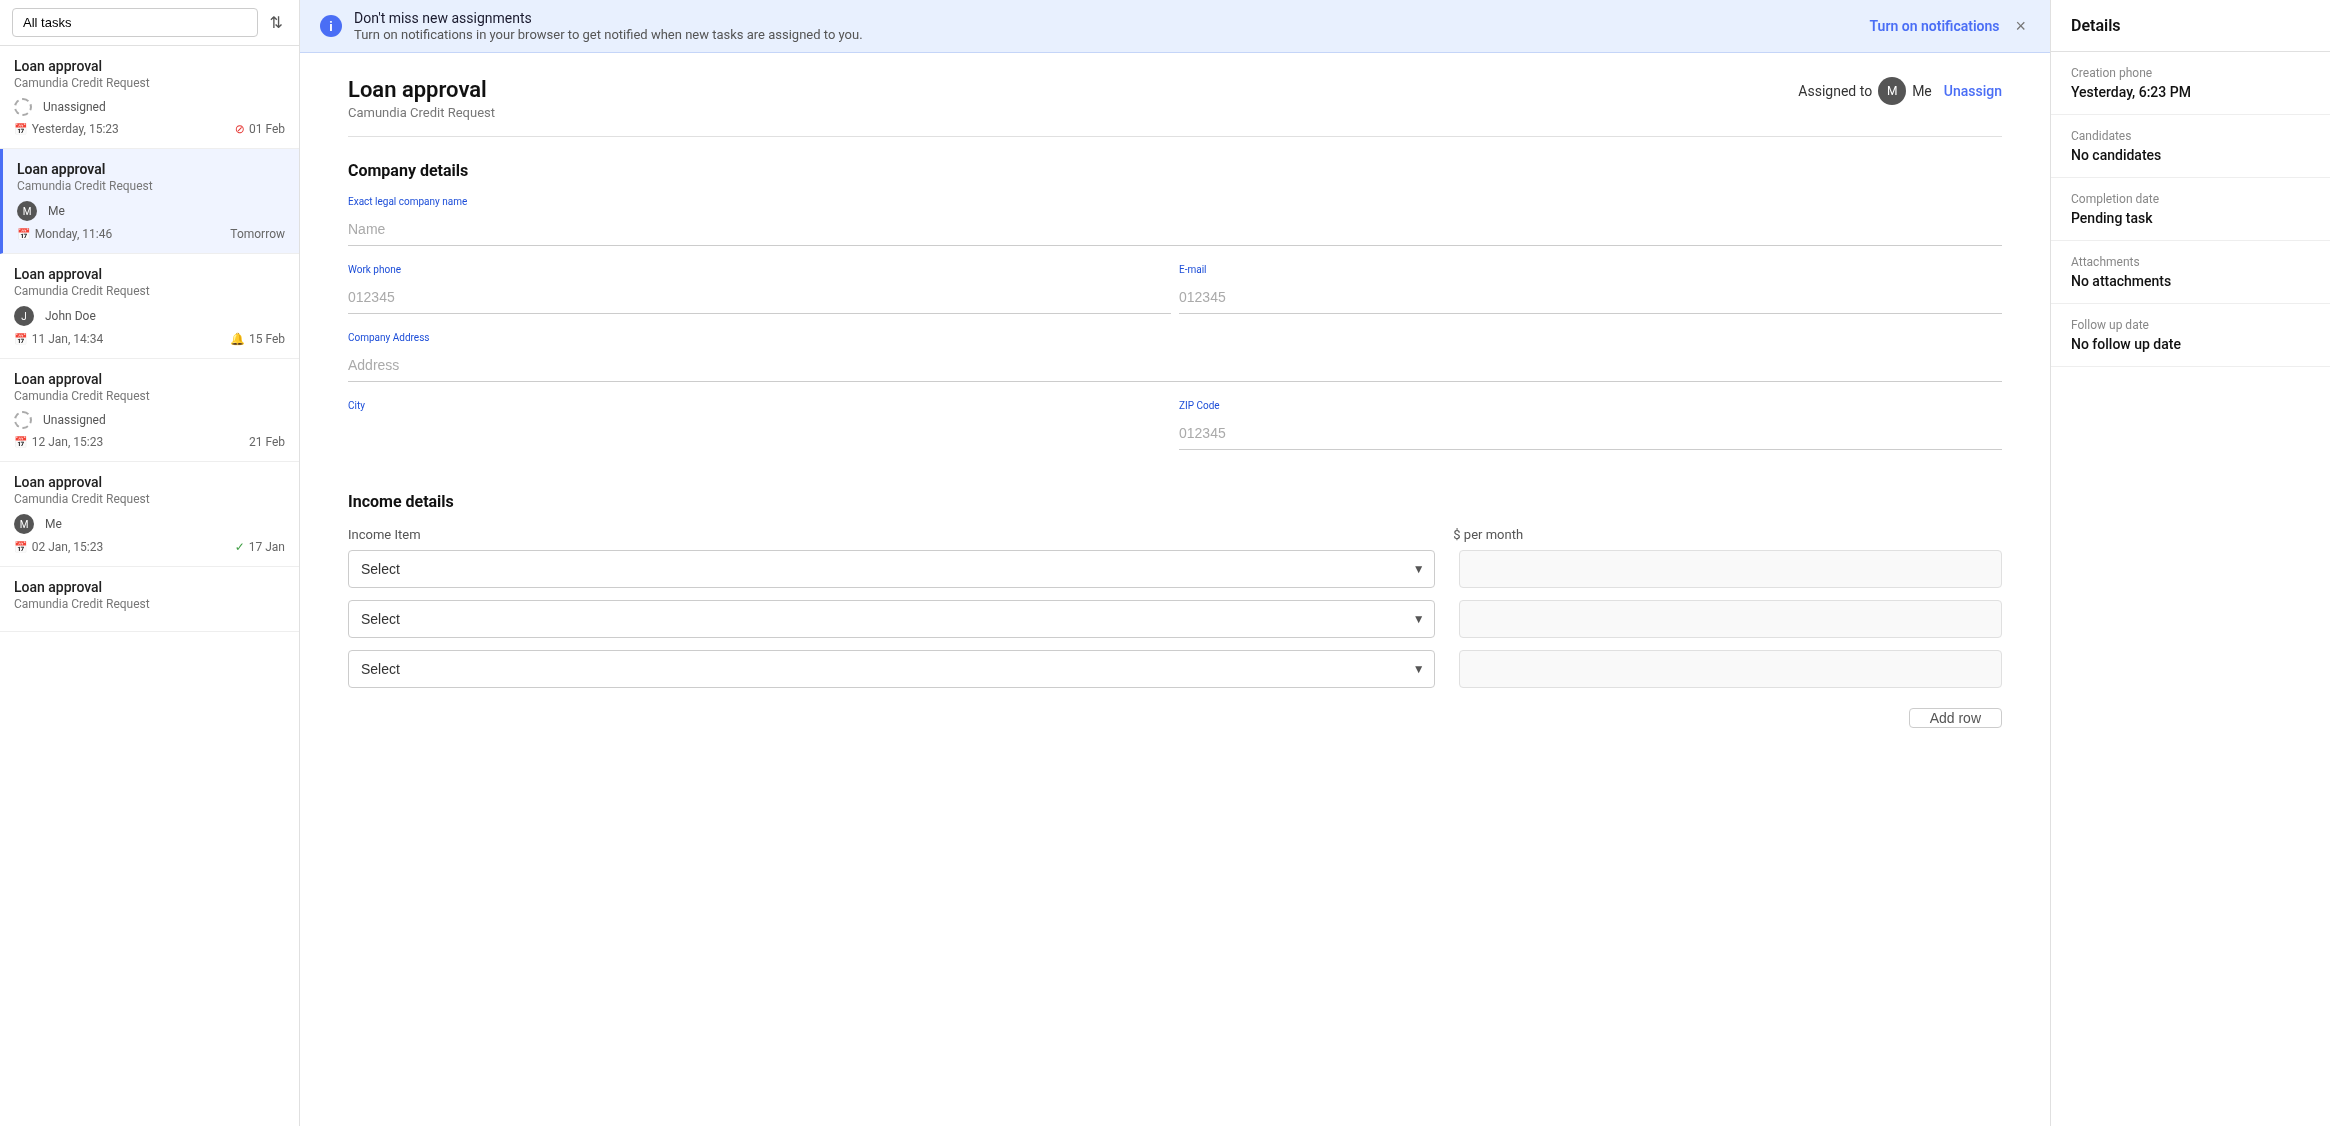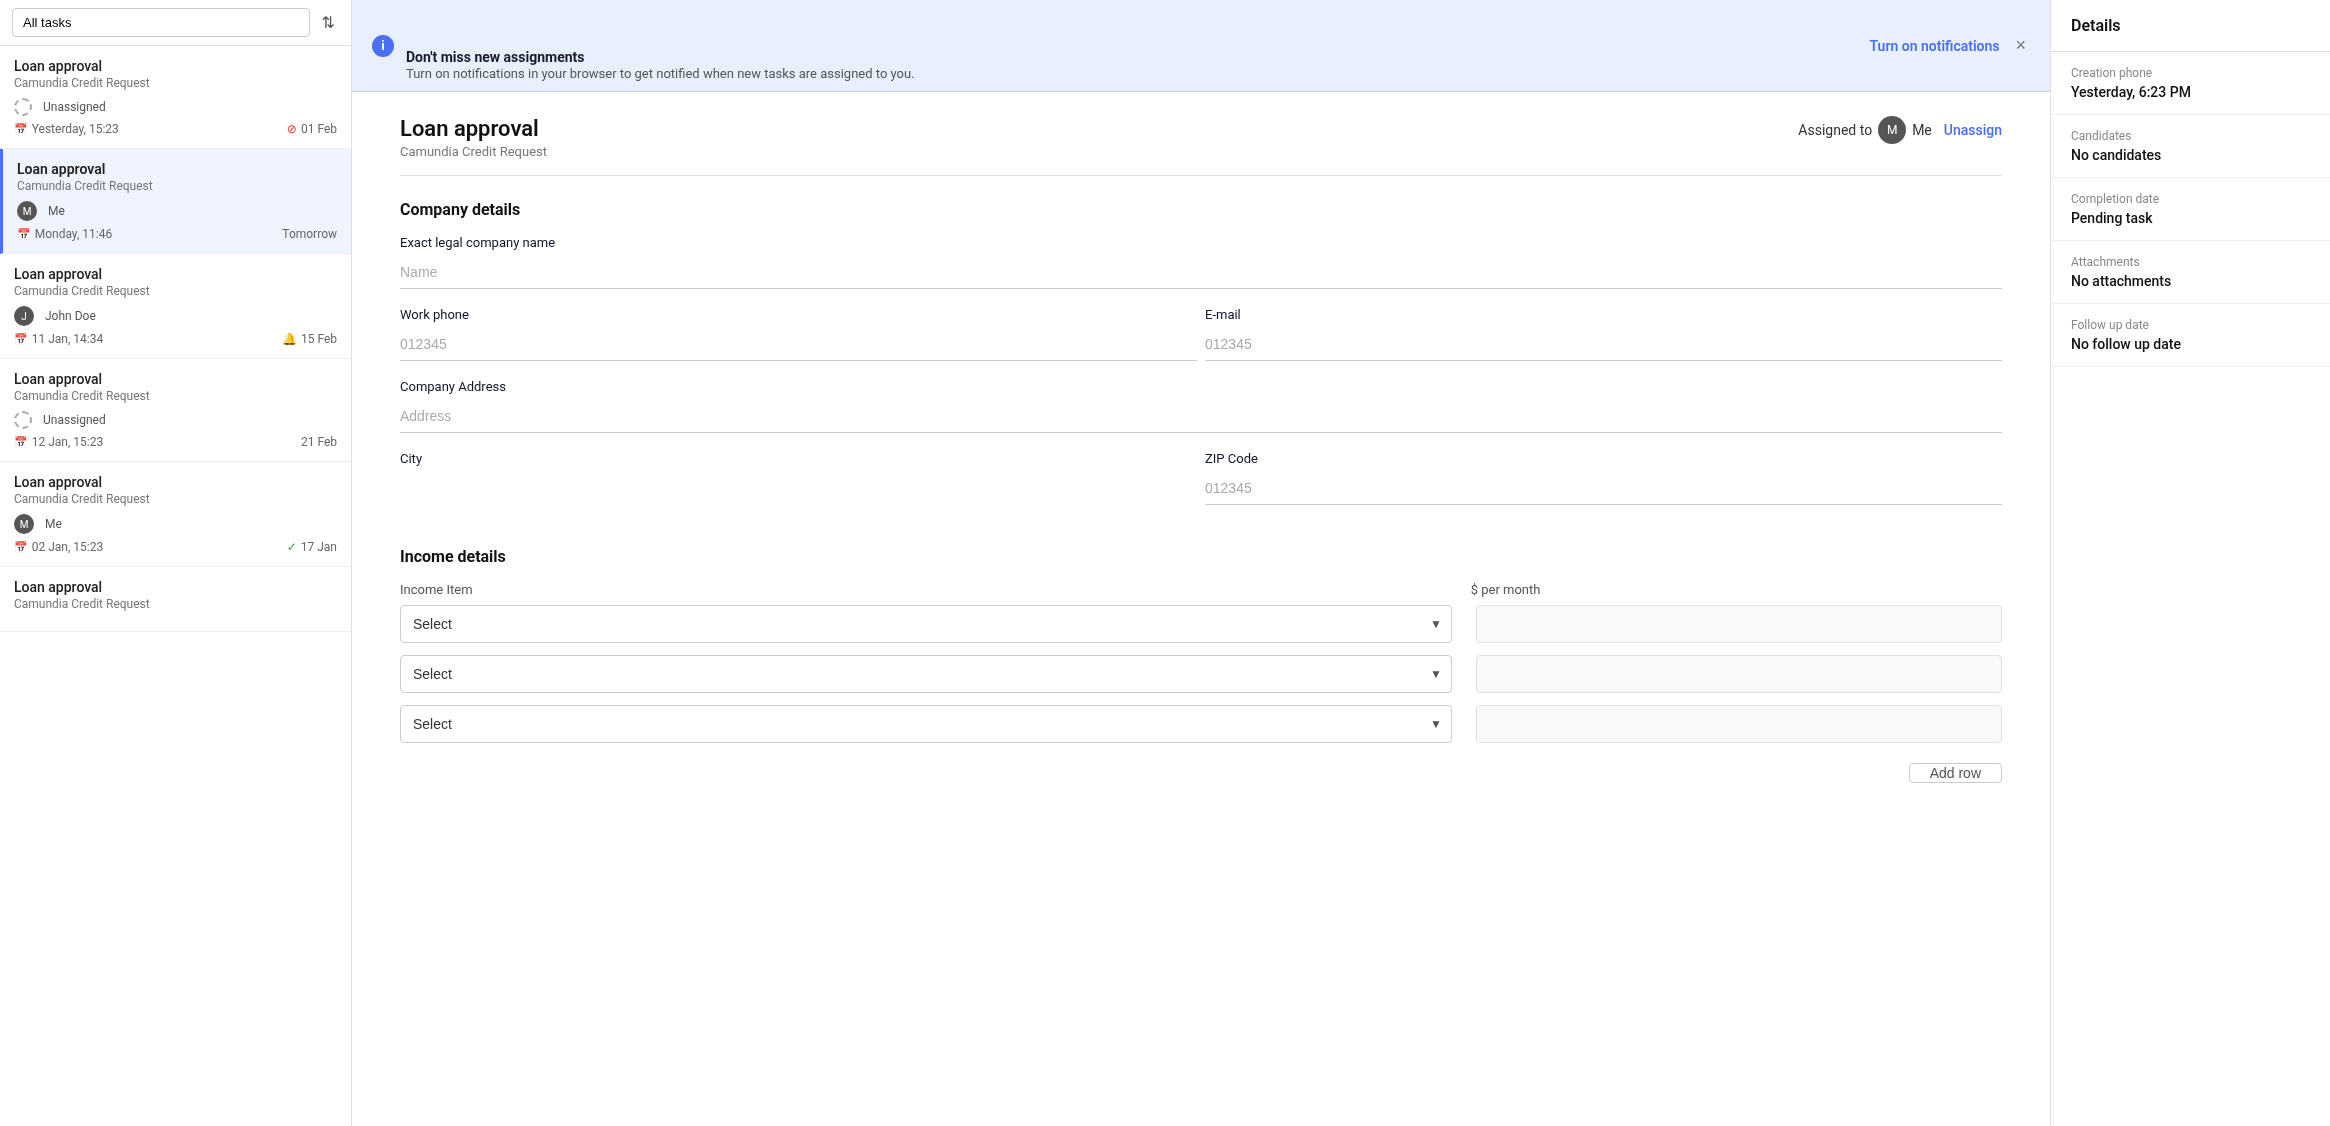--- a/index.html
+++ b/index.html
@@ -1,19 +1,19 @@
 <!DOCTYPE html>
 <html><head>
   <meta charset="utf-8">
   <style>
     * { box-sizing: border-box; margin: 0; padding: 0; }
     body { font-family: -apple-system, BlinkMacSystemFont, 'Segoe UI', Roboto, Arial, sans-serif; font-size: 14px; background: #fff; color: #333; display: flex; height: 100vh; overflow: hidden; }
 
     
-    .sidebar { width: 352px; border-right: 1px solid #e0e0e0; display: flex; flex-direction: column; overflow: hidden; flex-shrink: 0; }
+    .sidebar { width: 300px; border-right: 1px solid #e0e0e0; display: flex; flex-direction: column; overflow: hidden; flex-shrink: 0; }
     .sidebar-header { padding: 8px 12px; border-bottom: 1px solid #e0e0e0; display: flex; align-items: center; gap: 8px; }
     .filter-select { border: 1px solid #ccc; border-radius: 4px; padding: 6px 28px 6px 10px; font-size: 13px; appearance: none; background: #fff; cursor: pointer; flex: 1; }
     .sort-btn { background: none; border: none; cursor: pointer; color: #555; font-size: 16px; padding: 4px; }
     .task-list { overflow-y: auto; flex: 1; }
     .task-item { padding: 12px 14px; border-bottom: 1px solid #eee; cursor: pointer; position: relative; }
     .task-item.active { background: #f0f4ff; border-left: 3px solid #4a6ef5; }
     .task-item.active .task-title { font-weight: 600; }
     .task-title { font-size: 14px; font-weight: 500; color: #222; margin-bottom: 2px; }
     .task-subtitle { font-size: 12px; color: #777; margin-bottom: 8px; }
     .task-assignee { display: flex; align-items: center; gap: 11px; font-size: 12px; color: #555; }
@@ -25,37 +25,37 @@
     .badge-warning { color: #e53935; }
     .badge-success { color: #43a047; }
     .badge-bell { color: #555; }
     .unassigned-dot { width: 18px; height: 18px; border-radius: 50%; border: 2px dashed #aaa; display: inline-block; }
 
     
     .main-content { flex: 1; display: flex; flex-direction: column; overflow: hidden; }
     .notification-bar { background: #e8f0fe; padding: 10px 20px; display: flex; align-items: center; gap: 12px; border-bottom: 1px solid #c5d5f8; flex-shrink: 0; }
     .notif-icon { width: 22px; height: 22px; border-radius: 50%; background: #4a6ef5; color: #fff; display: flex; align-items: center; justify-content: center; font-size: 13px; font-weight: bold; flex-shrink: 0; }
     .notif-text-block { flex: 1; }
-    .notif-title { font-weight: 700; font-size: 14px; color: #1a1a2e; margin-top: 39px; }
+    .notif-title { font-weight: 400; font-size: 14px; color: #1a1a2e; }
     .notif-desc { font-size: 13px; color: #555; margin-top: 1px; }
     .notif-link { color: #4a6ef5; font-weight: 600; font-size: 14px; cursor: pointer; white-space: nowrap; }
     .notif-close { background: none; border: none; cursor: pointer; color: #777; font-size: 18px; padding: 0 4px; }
 
     .form-area { flex: 1; overflow-y: auto; padding: 24px 48px; }
     .form-header { display: flex; align-items: flex-start; justify-content: space-between; margin-bottom: 24px; padding-bottom: 16px; border-bottom: 1px solid #e0e0e0; }
     .form-title { font-size: 22px; font-weight: 600; color: #111; }
     .form-process { font-size: 13px; color: #777; margin-top: 3px; }
     .form-assigned { display: flex; align-items: center; gap: 12px; }
     .assigned-badge { display: flex; align-items: center; gap: 6px; font-size: 14px; color: #333; }
     .assigned-avatar { width: 28px; height: 28px; border-radius: 50%; background: #555; color: #fff; font-size: 12px; display: flex; align-items: center; justify-content: center; }
     .unassign-link { color: #4a6ef5; font-size: 14px; cursor: pointer; font-weight: 500; }
 
     .section-title { font-size: 16px; font-weight: 700; color: #111; margin-bottom: 16px; }
     .form-group { margin-bottom: 18px; }
-    .form-label { font-size: 13px; color: #0f172a; margin-bottom: 6px; display: block; }
+    .form-label { font-size: 10px; color: #1d4ed8; margin-bottom: 6px; display: block; }
     .form-input { width: 100%; border: none; border-bottom: 1px solid #ccc; padding: 8px 0; font-size: 14px; outline: none; background: transparent; color: #333; }
     .form-input::placeholder { color: #aaa; }
     .form-row { display: flex; gap: 8px; }
     .form-row .form-group { flex: 1; }
 
     .income-section { margin-top: 24px; }
     .income-row { display: flex; gap: 24px; margin-bottom: 12px; align-items: center; }
     .income-select-wrap { flex: 2; position: relative; }
     .income-select { width: 100%; border: 1px solid #ccc; border-radius: 4px; padding: 10px 32px 10px 12px; font-size: 14px; appearance: none; background: #fff; color: #333; cursor: pointer; }
     .select-arrow { position: absolute; right: 10px; top: 50%; transform: translateY(-50%); pointer-events: none; color: #555; font-size: 12px; }

